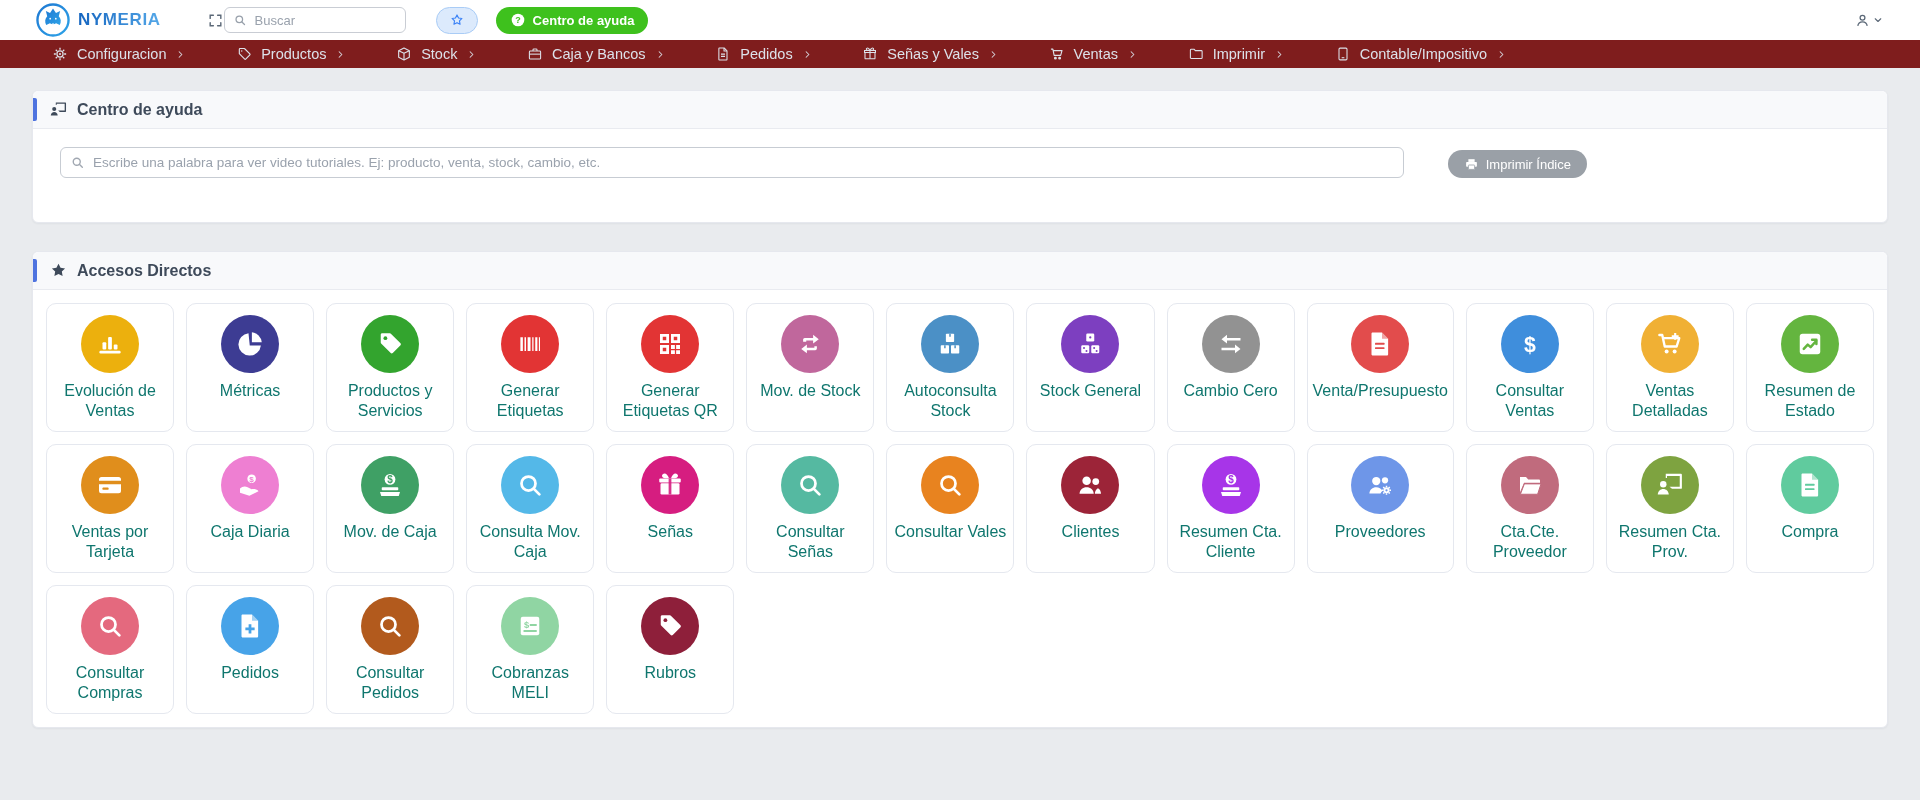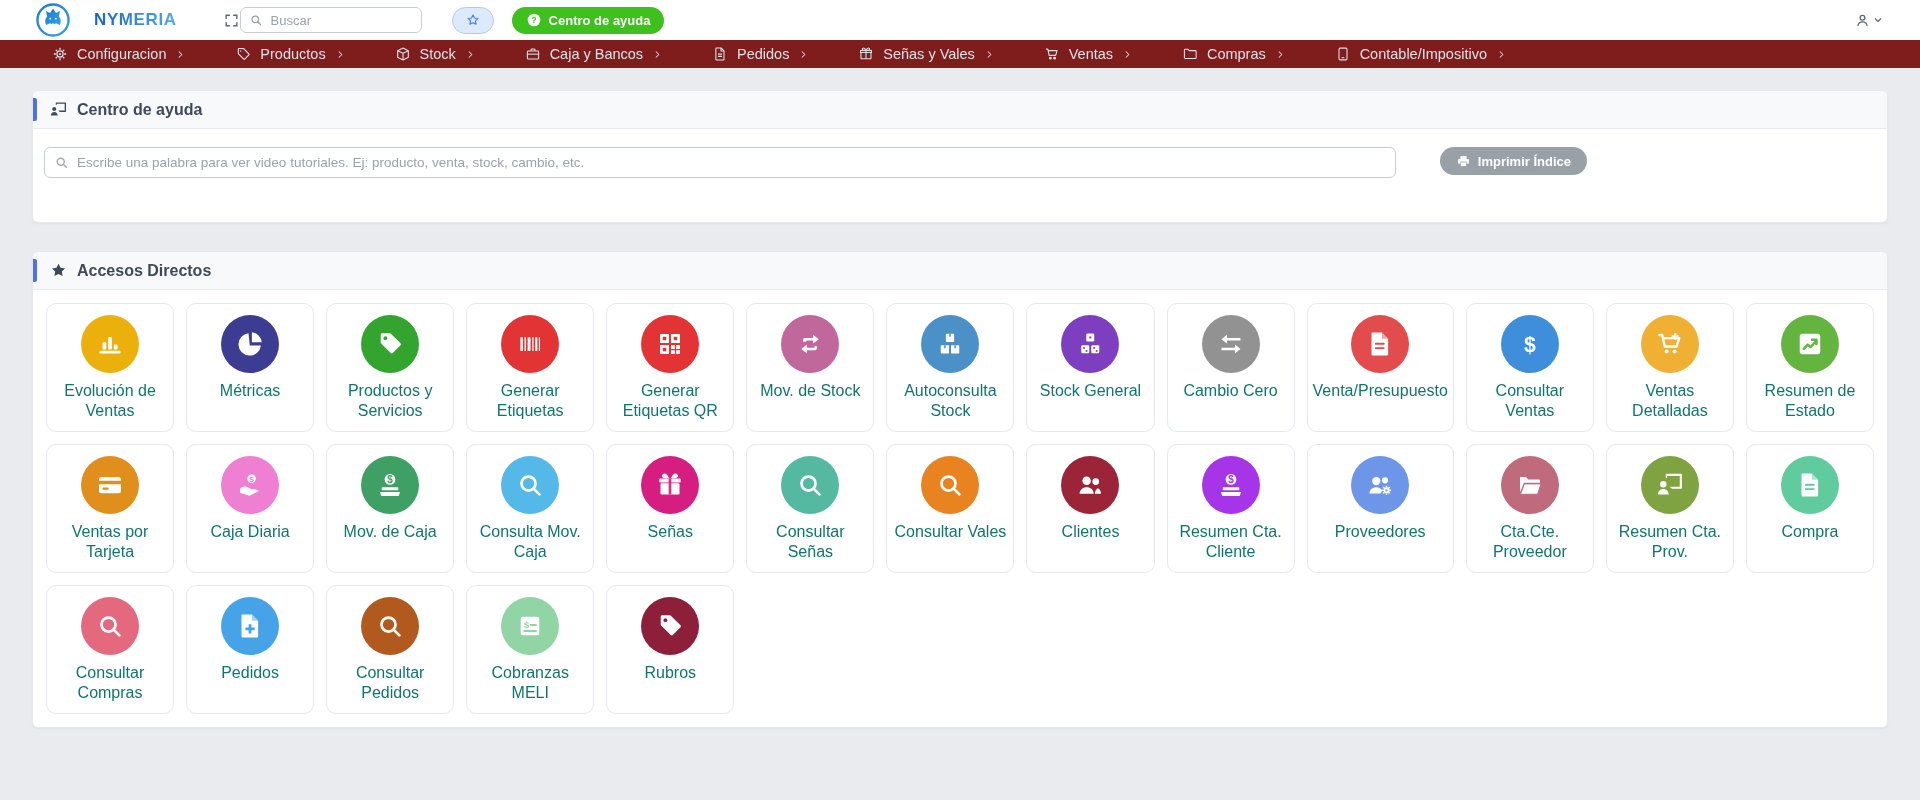--- a/index.html
+++ b/index.html
@@ -7,21 +7,21 @@
     width:1920px;height:800px;overflow:hidden;
     background:#e9ebee;
     font-family:"Liberation Sans","DejaVu Sans",sans-serif;
     -webkit-font-smoothing:antialiased;
   }
   .icn{display:inline-flex;align-items:center;justify-content:center}
   .icn svg{width:100%;height:100%;display:block}
 
   
   header{height:40px;background:#fff;display:flex;align-items:center;padding:0 36px;position:relative}
-  .logo{display:flex;align-items:center;gap:24px;cursor:pointer}
+  .logo{display:flex;align-items:center;gap:8px;cursor:pointer}
   .logo-badge{width:34px;height:34px}
   .logo-text{
     font-size:17px;font-weight:bold;letter-spacing:.6px;
     background:linear-gradient(90deg,#1565c0,#55a8e8);
     -webkit-background-clip:text;background-clip:text;color:transparent;
   }
   .fs-icon{width:17px;height:17px;color:#5b6877;margin-left:46px;cursor:pointer}
   .hsearch{position:relative;}
   .hsearch input{
     width:182px;height:26px;border:1px solid #c9cdd4;border-radius:6px;
@@ -61,29 +61,29 @@
   .card.shortcuts{margin-top:28px}
   .card-head{
     display:flex;align-items:center;gap:9px;padding:9px 16px;border-bottom:1px solid #e9ebf0;
     position:relative;background:#f8f9fb;border-radius:6px 6px 0 0;
   }
   .accent{position:absolute;left:0;top:7px;bottom:7px;width:4px;background:#4e73df;border-radius:0 2px 2px 0}
   .card-head h2{margin:0;font-size:16px;color:#3e4a5a;font-weight:bold}
   .ticon{width:19px;height:19px;color:#3e4a5a}
 
   
-  .hc-row{display:flex;align-items:flex-start;gap:44px;padding:18px 14px 44px 11px;padding-right:300px}
+  .hc-row{display:flex;align-items:flex-end;gap:44px;padding:18px 14px 44px 27px;padding-right:300px}
   .hc-search{position:relative;flex:1 1 auto}
   .hc-search input{
     width:100%;box-sizing:border-box;height:31px;border:1px solid #c7ccd3;border-radius:6px;
     padding:0 12px 0 32px;font-size:13.5px;font-family:inherit;color:#4a5563;outline:none;
   }
   .hc-search .icn{position:absolute;left:10px;top:8px;width:15px;height:15px;color:#a0a7b1}
   .print-btn{
-    height:28px;border:none;border-radius:15px;background:#9aa0a7;color:#fff;font-weight:bold;font-size:13px;
+    height:28px;border:none;border-radius:15px;background:#9aa0a7;color:#fff;font-weight:normal;font-size:13px;
     display:flex;align-items:center;gap:7px;padding:0 16px;font-family:inherit;cursor:pointer;flex:none;
   }
   .print-btn .icn{width:15px;height:15px}
 
   
   .grid{display:grid;grid-template-columns:repeat(13,1fr);gap:12px;padding:13px}
   .tile{
     border:1px solid #e5e8ef;border-radius:10px;background:#fff;cursor:pointer;
     display:flex;flex-direction:column;align-items:center;padding:11px 5px 10px;gap:8px;min-height:78px;
   }
@@ -281,21 +281,21 @@
             <path d="M9 6l6 6-6 6" fill="none" stroke="currentColor" stroke-width="2.2" stroke-linecap="round" stroke-linejoin="round"></path>
           </svg>
         </span>
       </div>
       <div class="nav-item">
         <span class="icn nav-ic">
           <svg viewBox="0 0 24 24" aria-hidden="true">
             <path d="M3.6 6.2c0-.7.6-1.2 1.2-1.2h4.4l1.9 1.9h8.9c.7 0 1.2.6 1.2 1.2v9.4c0 .7-.6 1.2-1.2 1.2H4.8c-.7 0-1.2-.6-1.2-1.2z" fill="none" stroke="currentColor" stroke-width="1.6"></path>
           </svg>
         </span>
-        <span>Compras</span>
+        <span>Imprimir</span>
         <span class="icn nav-chev">
           <svg viewBox="0 0 24 24" aria-hidden="true">
             <path d="M9 6l6 6-6 6" fill="none" stroke="currentColor" stroke-width="2.2" stroke-linecap="round" stroke-linejoin="round"></path>
           </svg>
         </span>
       </div>
       <div class="nav-item">
         <span class="icn nav-ic">
           <svg viewBox="0 0 24 24" aria-hidden="true">
             <g fill="none" stroke="currentColor" stroke-width="1.6">

